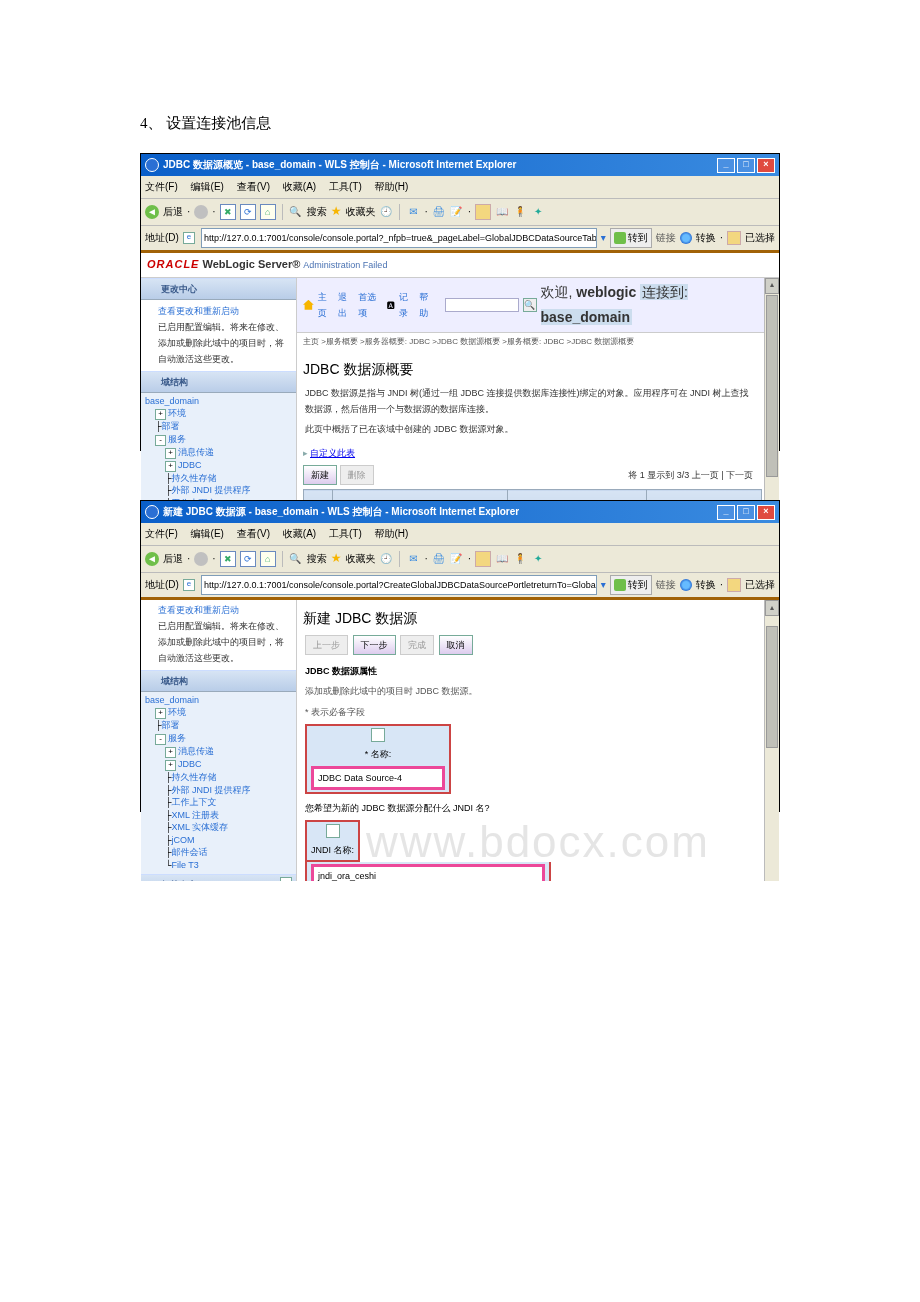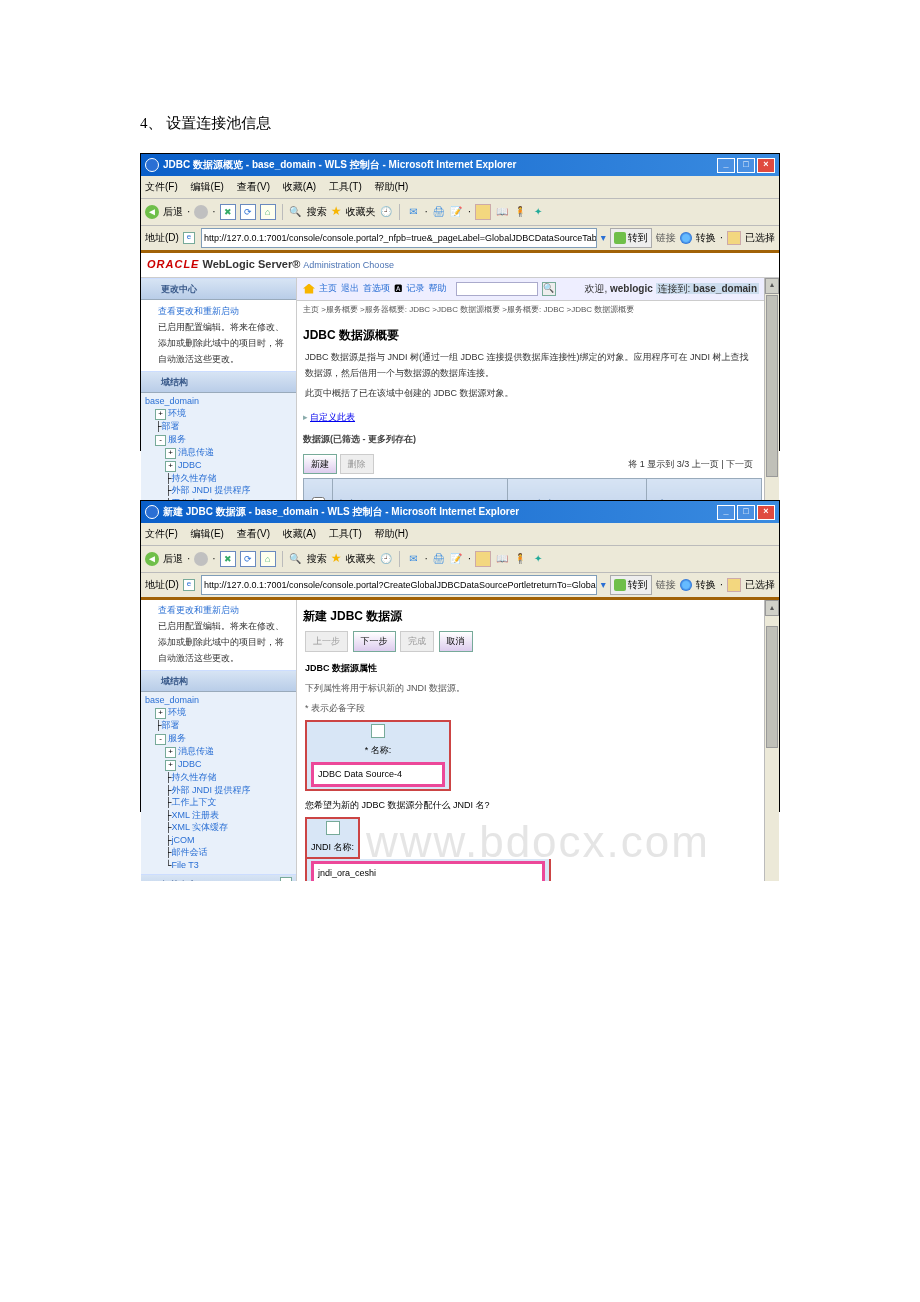--- a/index.html
+++ b/index.html
@@ -185,25 +185,25 @@
     padding:2px 6px;
     display:flex;
     align-items:center;
     gap:4px;
     font-size:9px;
   }
   .ctoolbar .home { display:inline-block;width:12px;height:10px;background:#f7b500;clip-path:polygon(50% 0,100% 50%,85% 50%,85% 100%,15% 100%,15% 50%,0 50%);}
   .ctoolbar a { color:#2a6fd4; text-decoration:none; }
   .ctoolbar .search { margin-left:6px;width:80px;height:12px;background:#fff;border:1px solid #aac;}
   .ctoolbar .mag { width:12px;height:12px;border:1px solid #7a9;background:#eee;display:inline-flex;align-items:center;justify-content:center;font-size:9px;}
-  .welcome { margin-left:auto; color:#333; font-size:10px; }
+  .welcome { margin-left:auto; color:#333; font-size:14px; }
 
   .breadcrumb { padding:2px 6px; font-size:8px; color:#555; }
 
-  .content-h { font-weight:bold; padding:6px 20px 0 6px; font-size:12px;}
+  .content-h { font-weight:normal; padding:6px 20px 0 6px; font-size:14px;}
   .content-p { padding:2px 8px; color:#333; font-size:9px;}
 
   .sub-link { padding:6px 6px 2px 6px; color:#2a6fd4; font-size:9px;}
   .sub-link::before { content:"▸ "; color:#8aa;}
 
   .tbl { width:98%; margin:2px 6px; border-collapse:collapse; font-size:9px; }
   .tbl th {
     background: linear-gradient(to bottom,#d7e4f4,#b9cde8);
     border:1px solid #9ab; padding:15px 4px; text-align:left; color:#1a4a8a;
   }
@@ -347,21 +347,21 @@
         <span class="icon-sm world"></span>
         <span>转换</span> ·
         <span class="icon-sm folder"></span>
         <span>已选择</span>
       </span>
     </div>
 
     <div class="oracle-hdr">
       <b>ORACLE</b>
       <span style="color:#333;font-weight:bold">WebLogic Server®</span>
-      <span class="sub">Administration Choose</span>
+      <span class="sub">Administration Failed</span>
     </div>
 
     <div class="mainwrap">
 
       <div class="leftcol">
         <div class="panel-title">更改中心</div>
         <div class="panel-body">
           <a href="#">查看更改和重新启动</a>
           <div class="txt">已启用配置编辑。将来在修改、添加或删除此域中的项目时，将自动激活这些更改。</div>
         </div>
@@ -433,21 +433,20 @@
             </span>
           </span>
         </div>
         <div class="breadcrumb">主页 &gt;服务概要 &gt;服务器概要: JDBC &gt;JDBC 数据源概要 &gt;服务概要: JDBC &gt;JDBC 数据源概要</div>
 
         <div class="content-h">JDBC 数据源概要</div>
         <div class="content-p">JDBC 数据源是指与 JNDI 树(通过一组 JDBC 连接提供数据库连接性)绑定的对象。应用程序可在 JNDI 树上查找数据源，然后借用一个与数据源的数据库连接。</div>
         <div class="content-p">此页中概括了已在该域中创建的 JDBC 数据源对象。</div>
 
         <div class="sub-link"><a href="#">自定义此表</a></div>
-        <div class="tbl-caption">数据源(已筛选 - 更多列存在)</div>
         <div class="tbl-btnrow">
           <span class="btn-small">新建</span>
           <span class="btn-small disabled">删除</span>
           <span class="pager" style="float:right">将 1 显示到 3/3  上一页 | 下一页</span>
         </div>
 
         <table class="tbl">
           <tbody>
                 <tr>
             <th class="chk"><input type="checkbox" style=""></th>
@@ -624,21 +623,21 @@
           <div class="content-h">新建 JDBC 数据源</div>
           <div class="form-btnrow">
             <span class="btn-small disabled">上一步</span>
             <span class="btn-small">下一步</span>
             <span class="btn-small disabled">完成</span>
             <span class="btn-small">取消</span>
           </div>
 
           <div class="form-area">
             <div class="hdr">JDBC 数据源属性</div>
-            <div class="sub">下列属性将用于标识新的 JNDI 数据源。</div>
+            <div class="sub">添加或删除此域中的项目时 JDBC 数据源。</div>
             <div class="req">* 表示必备字段</div>
 
             <div class="field-row">
               <span class="ficon"></span>
               <span class="flabel">* 名称:</span>
               <span class="finput">JDBC Data Source-4</span>
             </div>
 
             <div class="question">您希望为新的 JDBC 数据源分配什么 JNDI 名?</div>
             <div class="field-row">

